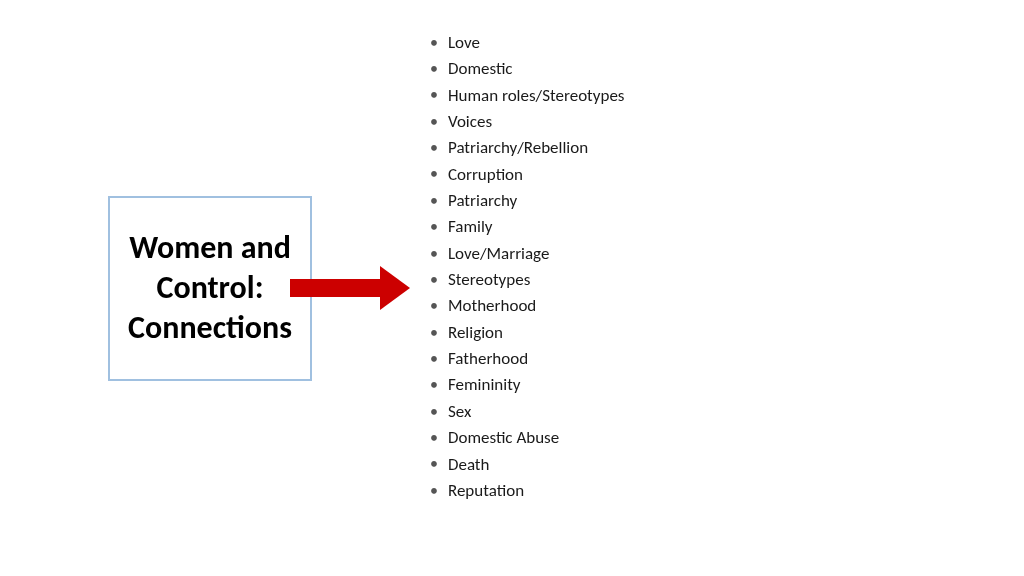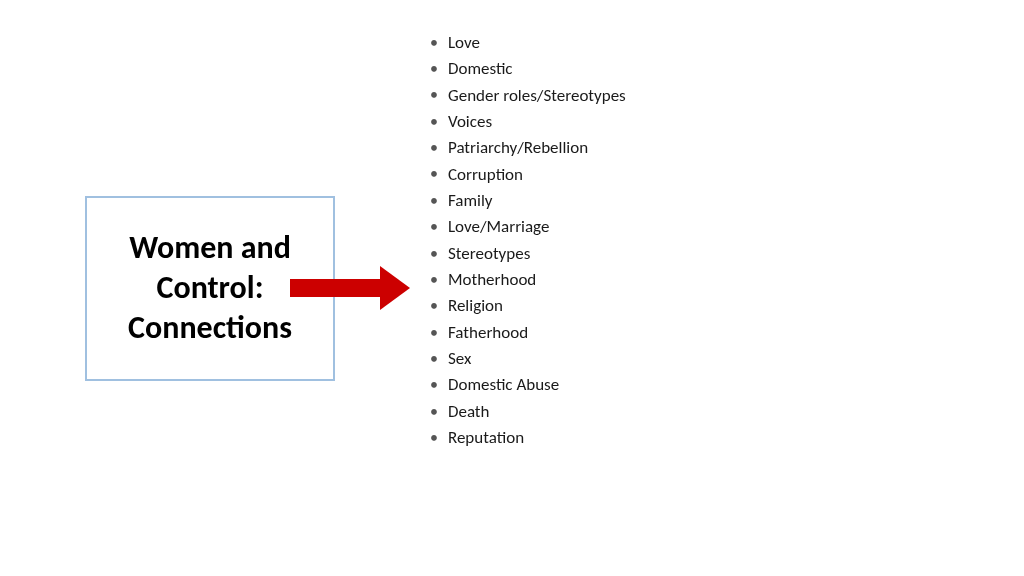--- a/index.html
+++ b/index.html
@@ -31,21 +31,21 @@
       height: 100%;
       display: flex;
       align-items: center;
       justify-content: center;
       flex-shrink: 0;
       position: relative;
     }
 
     .title-box {
       border: 2px solid #a0c0e0;
-      width: 250px;
+      width: 204px;
       height: 185px;
       display: flex;
       align-items: center;
       justify-content: center;
       padding: 15px;
     }
 
     .title-text {
       font-size: 32px;
       font-weight: bold;
@@ -133,30 +133,32 @@
         <div class="arrow-head"></div>
       </div>
     </div>
 
   </div>
 
   <div class="right-section">
     <ul class="topics-list" id="topics-list">
     <li>Love</li>
         <li>Domestic</li>
-        <li>Gender roles/Stereotypes</li>
+        <li>Human roles/Stereotypes</li>
         <li>Voices</li>
         <li>Patriarchy/Rebellion</li>
         <li>Corruption</li>
+        <li>Patriarchy</li>
         <li>Family</li>
         <li>Love/Marriage</li>
         <li>Stereotypes</li>
         <li>Motherhood</li>
         <li>Religion</li>
         <li>Fatherhood</li>
+        <li>Femininity</li>
         <li>Sex</li>
         <li>Domestic Abuse</li>
         <li>Death</li>
         <li>Reputation</li>
       </ul>
   </div>
 
 </div>
 
 </body></html>

